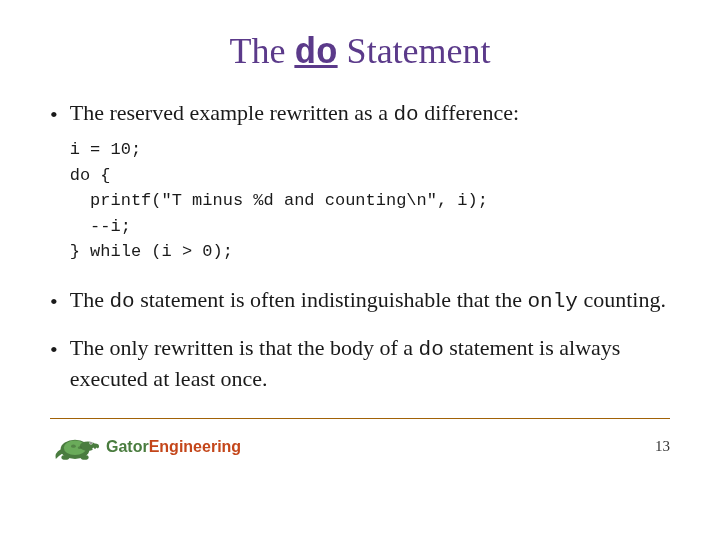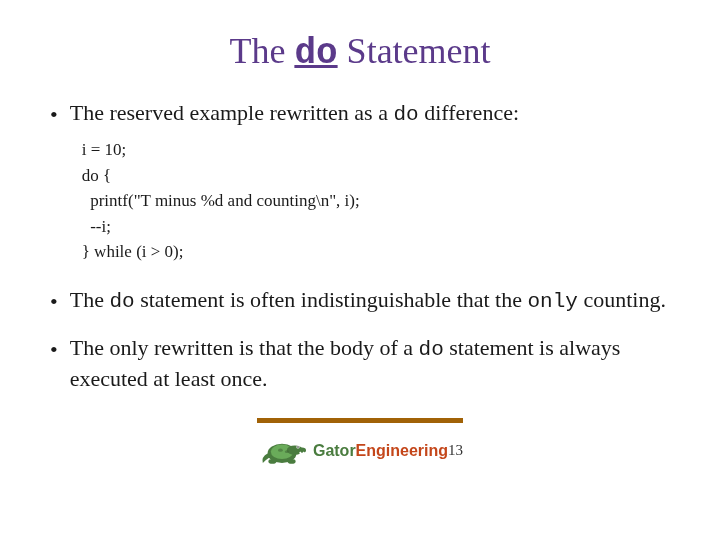--- a/index.html
+++ b/index.html
@@ -14,21 +14,20 @@
     }
 
     .slide {
       width: 720px;
       height: 482px;
       background: #ffffff;
       display: flex;
       flex-direction: column;
       padding: 30px 50px 20px 50px;
       position: relative;
-      align-items: center;
     }
 
     .slide-title {
       text-align: center;
       font-size: 36px;
       font-weight: normal;
       color: #5b3a8a;
       margin-bottom: 24px;
       font-family: 'Times New Roman', Times, serif;
     }
@@ -63,34 +62,34 @@
     .bullet-content {
       flex: 1;
     }
 
     .code-inline {
       font-family: 'Courier New', Courier, monospace;
       font-size: 21px;
     }
 
     .code-block {
-      font-family: Liberation Serif, serif;
+      font-family: Liberation Mono, monospace;
       font-size: 17px;
       color: #1a1a1a;
       background: transparent;
-      margin: 8px 0 4px 12px;
+      margin: 8px 0 4px 0;
       line-height: 1.5;
       white-space: pre;
     }
 
     .footer {
       display: flex;
       align-items: center;
       justify-content: space-between;
-      border-top: 5px solid #a16207;
+      border-top: 1px solid #a16207;
       padding-top: 8px;
       margin-top: 8px;
     }
 
     .footer-logo {
       display: flex;
       align-items: center;
       gap: 6px;
     }
 

